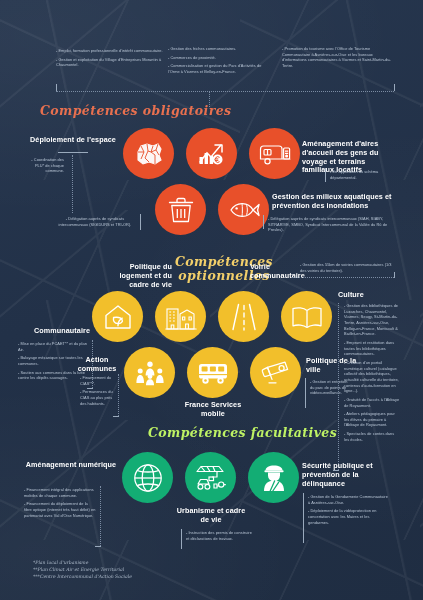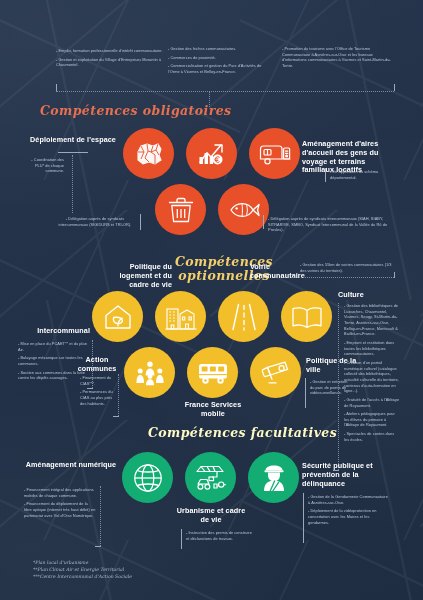--- a/index.html
+++ b/index.html
@@ -137,20 +137,21 @@
   <div class="abs note" style="left:330px;top:169px;width:64px;">
     <p>- En application du schéma départemental.</p>
   </div>
   <div class="cap-v" style="left:325px;top:168px;height:14px;"></div>
 
   <div class="abs note" style="left:55px;top:216px;width:80px;text-align:center;">
     <p>- Délégation auprès de syndicats intercommunaux (SIGIDURS et TRI-OR).</p>
   </div>
   <div class="cap-v" style="left:140px;top:214px;height:16px;"></div>
 
+  <div class="abs ttl" style="left:272px;top:193px;width:132px;">Gestion des milieux aquatiques et prévention des inondations</div>
   <div class="abs note" style="left:268px;top:216px;width:128px;">
     <p>- Délégation auprès de syndicats intercommunaux (SIAH, SIABY, SITRARIVE, SMBO, Syndicat Intercommunal de la Vallée du Rû de Presles).</p>
   </div>
   <div class="cap-v" style="left:263px;top:215px;height:14px;"></div>
 
   <div class="abs script" style="left:174px;top:255px;font-size:12.5px;color:#f2cf6a;line-height:1.15;width:100px;text-align:center;">Compétences optionnelles</div>
 
   <div class="abs ttl" style="left:100px;top:263px;width:72px;text-align:right;">Politique du logement et du cadre de vie</div>
 
   <div class="abs ttl" style="left:250px;top:263px;width:54px;">Voirie communautaire</div>
@@ -226,21 +227,21 @@
   <div class="circle c-yellow" style="left:250px;top:347px;width:51px;height:51px;">
     <svg width="30" height="26" viewBox="0 0 30 26" fill="none" stroke="#fff" stroke-width="1.3">
       <path d="M6.5 7.4 L24 2.2 L26.6 9.4 L9.4 15 Z" stroke-linejoin="round"></path>
       <path d="M9.4 15 L11 19.4" stroke-linecap="round"></path>
       <path d="M2.4 9.4 L6.5 7.4 L9.4 15 L4.8 16.4 a1.6 1.6 0 01-2-1 L1.4 11.4 a1.6 1.6 0 011-2 Z" stroke-linejoin="round"></path>
       <circle cx="20.6" cy="8.2" r="2.5"></circle>
       <path d="M8 22.8 h7" stroke-linecap="round"></path>
     </svg>
   </div>
 
-  <div class="abs ttl" style="left:18px;top:327px;width:72px;text-align:right;">Intercommunal</div>
+  <div class="abs ttl" style="left:18px;top:327px;width:72px;text-align:right;">Communautaire</div>
   <div class="abs note" style="left:18px;top:341px;width:70px;">
     <p>- Mise en place du PCAET** et du plan Air.</p>
     <p>- Balayage mécanique sur toutes les communes.</p>
     <p>- Soutien aux communes dans la lutte contre les dépôts sauvages.</p>
   </div>
   <div class="dot-v" style="left:92px;top:340px;height:48px;"></div>
   <div class="cap-h" style="left:87px;top:388px;width:6px;"></div>
 
   <div class="abs ttl" style="left:76px;top:356px;width:42px;text-align:center;">Action communes</div>
   <div class="abs note" style="left:80px;top:375px;width:36px;">
@@ -263,21 +264,21 @@
     <p>- Gestion des bibliothèques de Luzarches, Chaumontel, Viarmes, Seugy, St-Martin-du-Tertre, Asnières-sur-Oise, Belloy-en-France, Montsoult &amp; Baillet-en-France.</p>
     <p>- Emprunt et restitution dans toutes les bibliothèques communautaires.</p>
     <p>- Création d'un portail numérique culturel (catalogue collectif des bibliothèques, actualité culturelle du territoire, contenus d'auto-formation en ligne...).</p>
     <p>- Gratuité de l'accès à l'Abbaye de Royaumont.</p>
     <p>- Ateliers pédagogiques pour les élèves du primaire à l'Abbaye de Royaumont.</p>
     <p>- Spectacles de contes dans les écoles.</p>
   </div>
   <div class="dot-v" style="left:338px;top:303px;height:167px;"></div>
   <div class="cap-h" style="left:333px;top:470px;width:6px;"></div>
 
-  <div class="abs script" style="left:148px;top:425px;font-size:12.5px;color:#fef9c3;text-align:center;">Compétences facultatives</div>
+  <div class="abs script" style="left:148px;top:425px;font-size:12.5px;color:#bef264;text-align:center;">Compétences facultatives</div>
 
   <div class="circle c-green" style="left:122px;top:452px;width:51px;height:51px;">
     <svg width="30" height="30" viewBox="0 0 30 30" fill="none" stroke="#fff" stroke-width="1.3">
       <circle cx="15" cy="15" r="13.2"></circle>
       <ellipse cx="15" cy="15" rx="5.8" ry="13.2"></ellipse>
       <path d="M1.8 15 H28.2"></path>
       <path d="M4 7.2 C7.8 9.6, 22.2 9.6, 26 7.2"></path>
       <path d="M4 22.8 C7.8 20.4, 22.2 20.4, 26 22.8"></path>
     </svg>
   </div>

